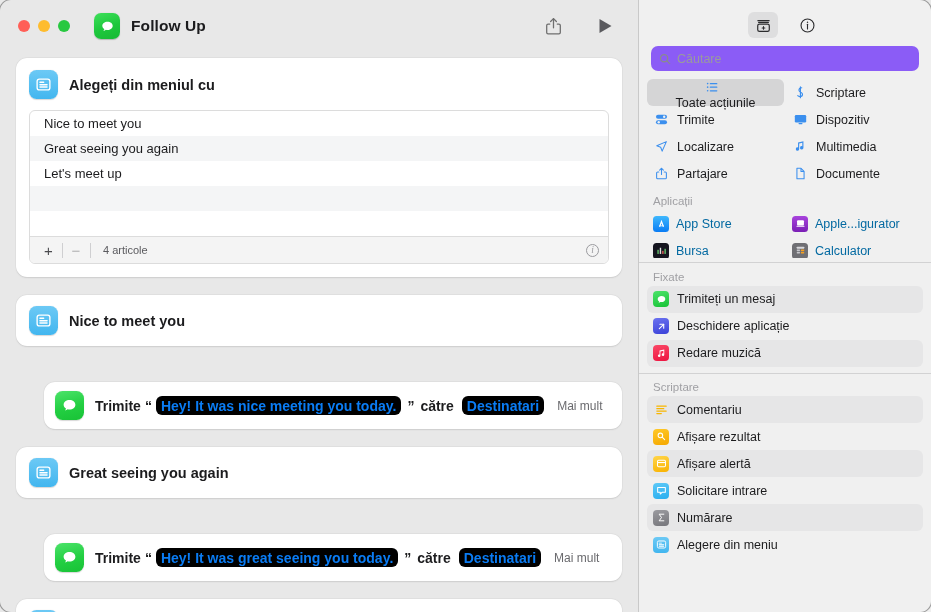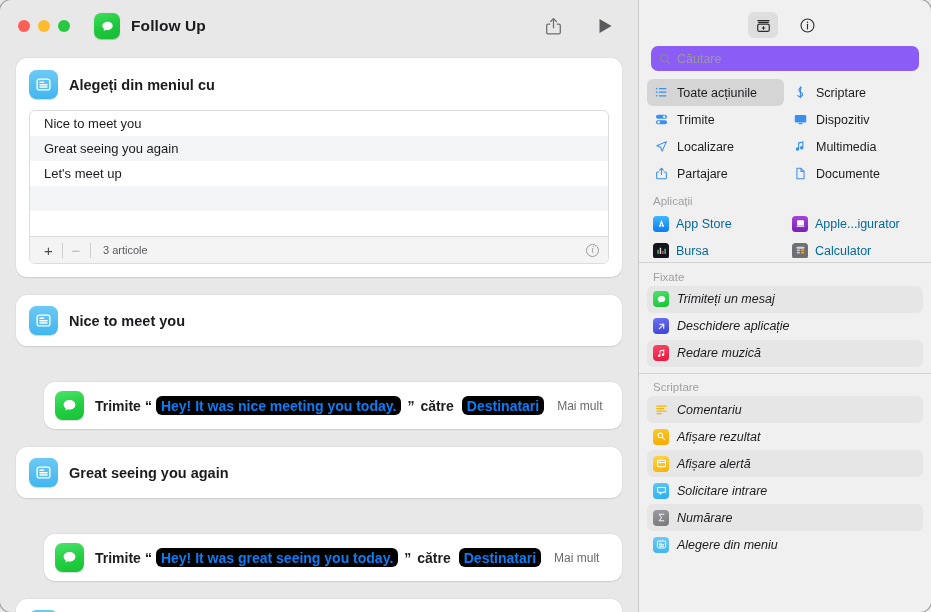--- a/index.html
+++ b/index.html
@@ -220,38 +220,38 @@
     column-gap: 2px;
     row-gap: 0px;
   }
   .cat-item {
     height: 27px;
     display: flex; align-items: center;
     padding: 0 6px;
     border-radius: 6px;
     font-size: 12.5px; color: #1c1c1e;
   }
-  .cat-item.sel { background: #d5d5d6; }
+  .cat-item.sel { background: #d5d5d6; flex-direction: column; }
   .cat-ico {
     width: 17px; flex: 0 0 17px;
     display: flex; align-items: center; justify-content: center;
     color: #3b8fee; margin-right: 7px;
   }
 
   .sec-head {
     font-size: 11.5px; color: #a0a0a4;
     padding: 8px 14px 3px 14px;
   }
   .lib-row {
     height: 27px;
     margin: 0 8px;
     border-radius: 6px;
     display: flex; align-items: center;
     padding: 0 6px;
-    font-size: 12.5px; color: #1c1c1e; font-style: italic;
+    font-size: 12.5px; color: #1c1c1e;
   }
   .lib-row.zebra { background: #e6e6e7; }
   .app-col { display: grid; grid-template-columns: 1fr 1fr; column-gap: 2px; margin: 0 8px; }
   .app-item {
     height: 27px;
     display: flex; align-items: center;
     padding: 0 6px; border-radius: 6px;
     font-size: 12.5px; color: #0369a1;
     white-space: nowrap; overflow: hidden;
   }
@@ -341,21 +341,21 @@
           <div class="lt-row">
             <span>Let's meet up</span>
           </div>
           <div class="lt-row alt"></div>
           <div class="lt-row"></div>
           <div class="lt-foot">
             <span class="pm">+</span>
             <span class="lt-sep"></span>
             <span class="pm dim">−</span>
             <span class="lt-sep"></span>
-            <span class="lt-count">3 articole</span>
+            <span class="lt-count">4 articole</span>
             <span class="spacer"></span>
             <span class="info-circ">i</span>
           </div>
         </div>
       </div>
 
       <div class="card branch-card">
         <div class="act-icon blue">
           <svg width="17" height="17" viewBox="0 0 20 20">
             <rect x="2.5" y="3.6" width="15" height="12.8" rx="2.6" fill="none" stroke="#fff" stroke-width="1.6"></rect>

